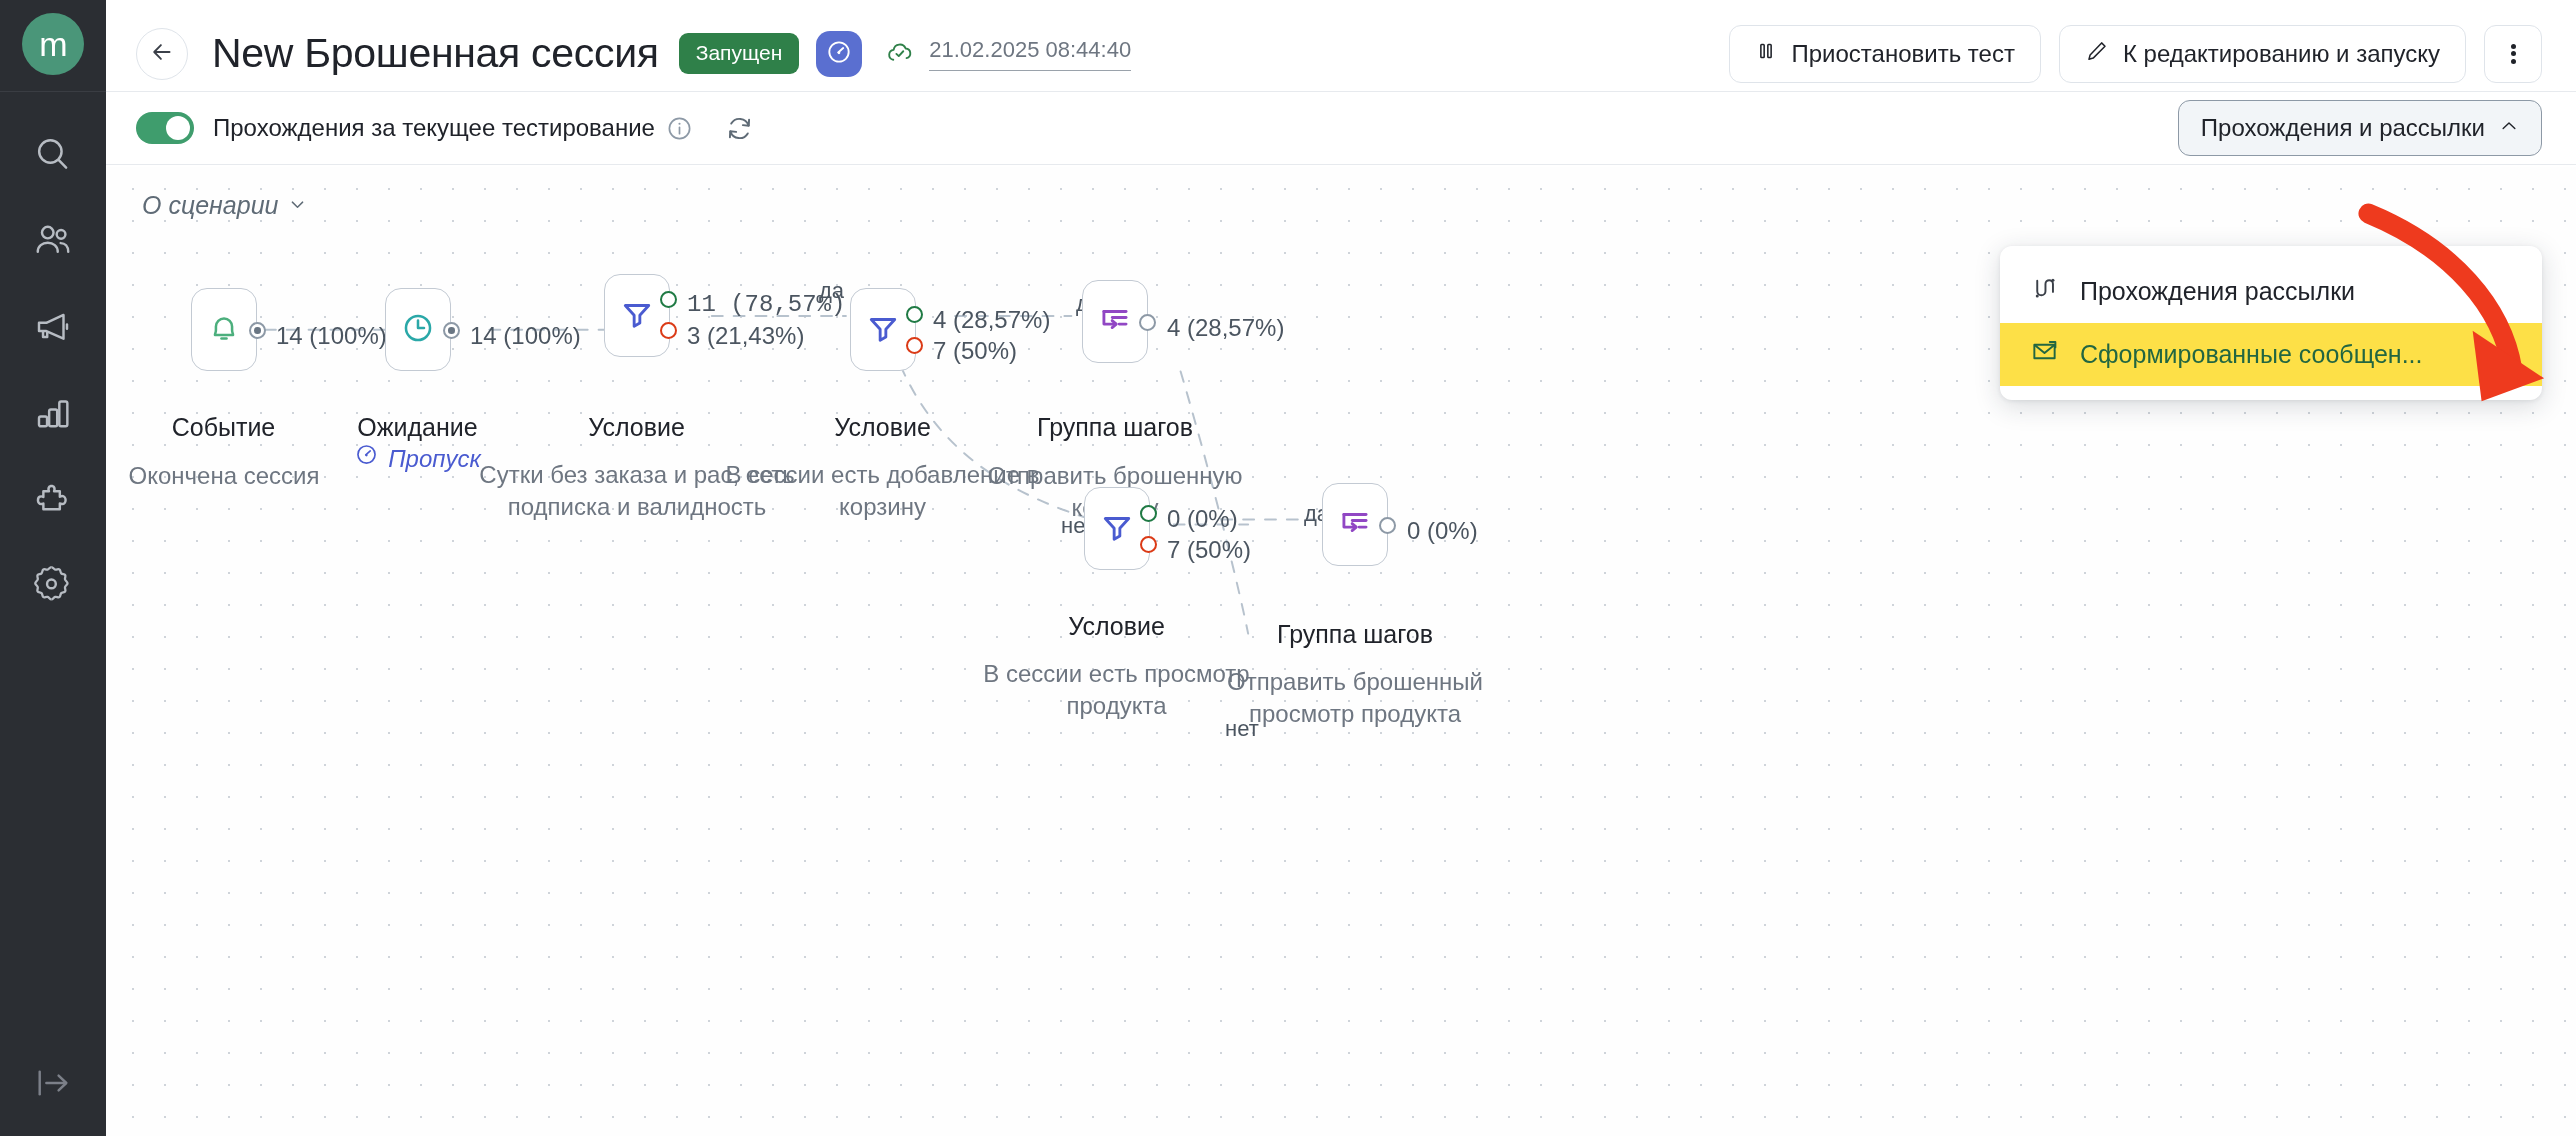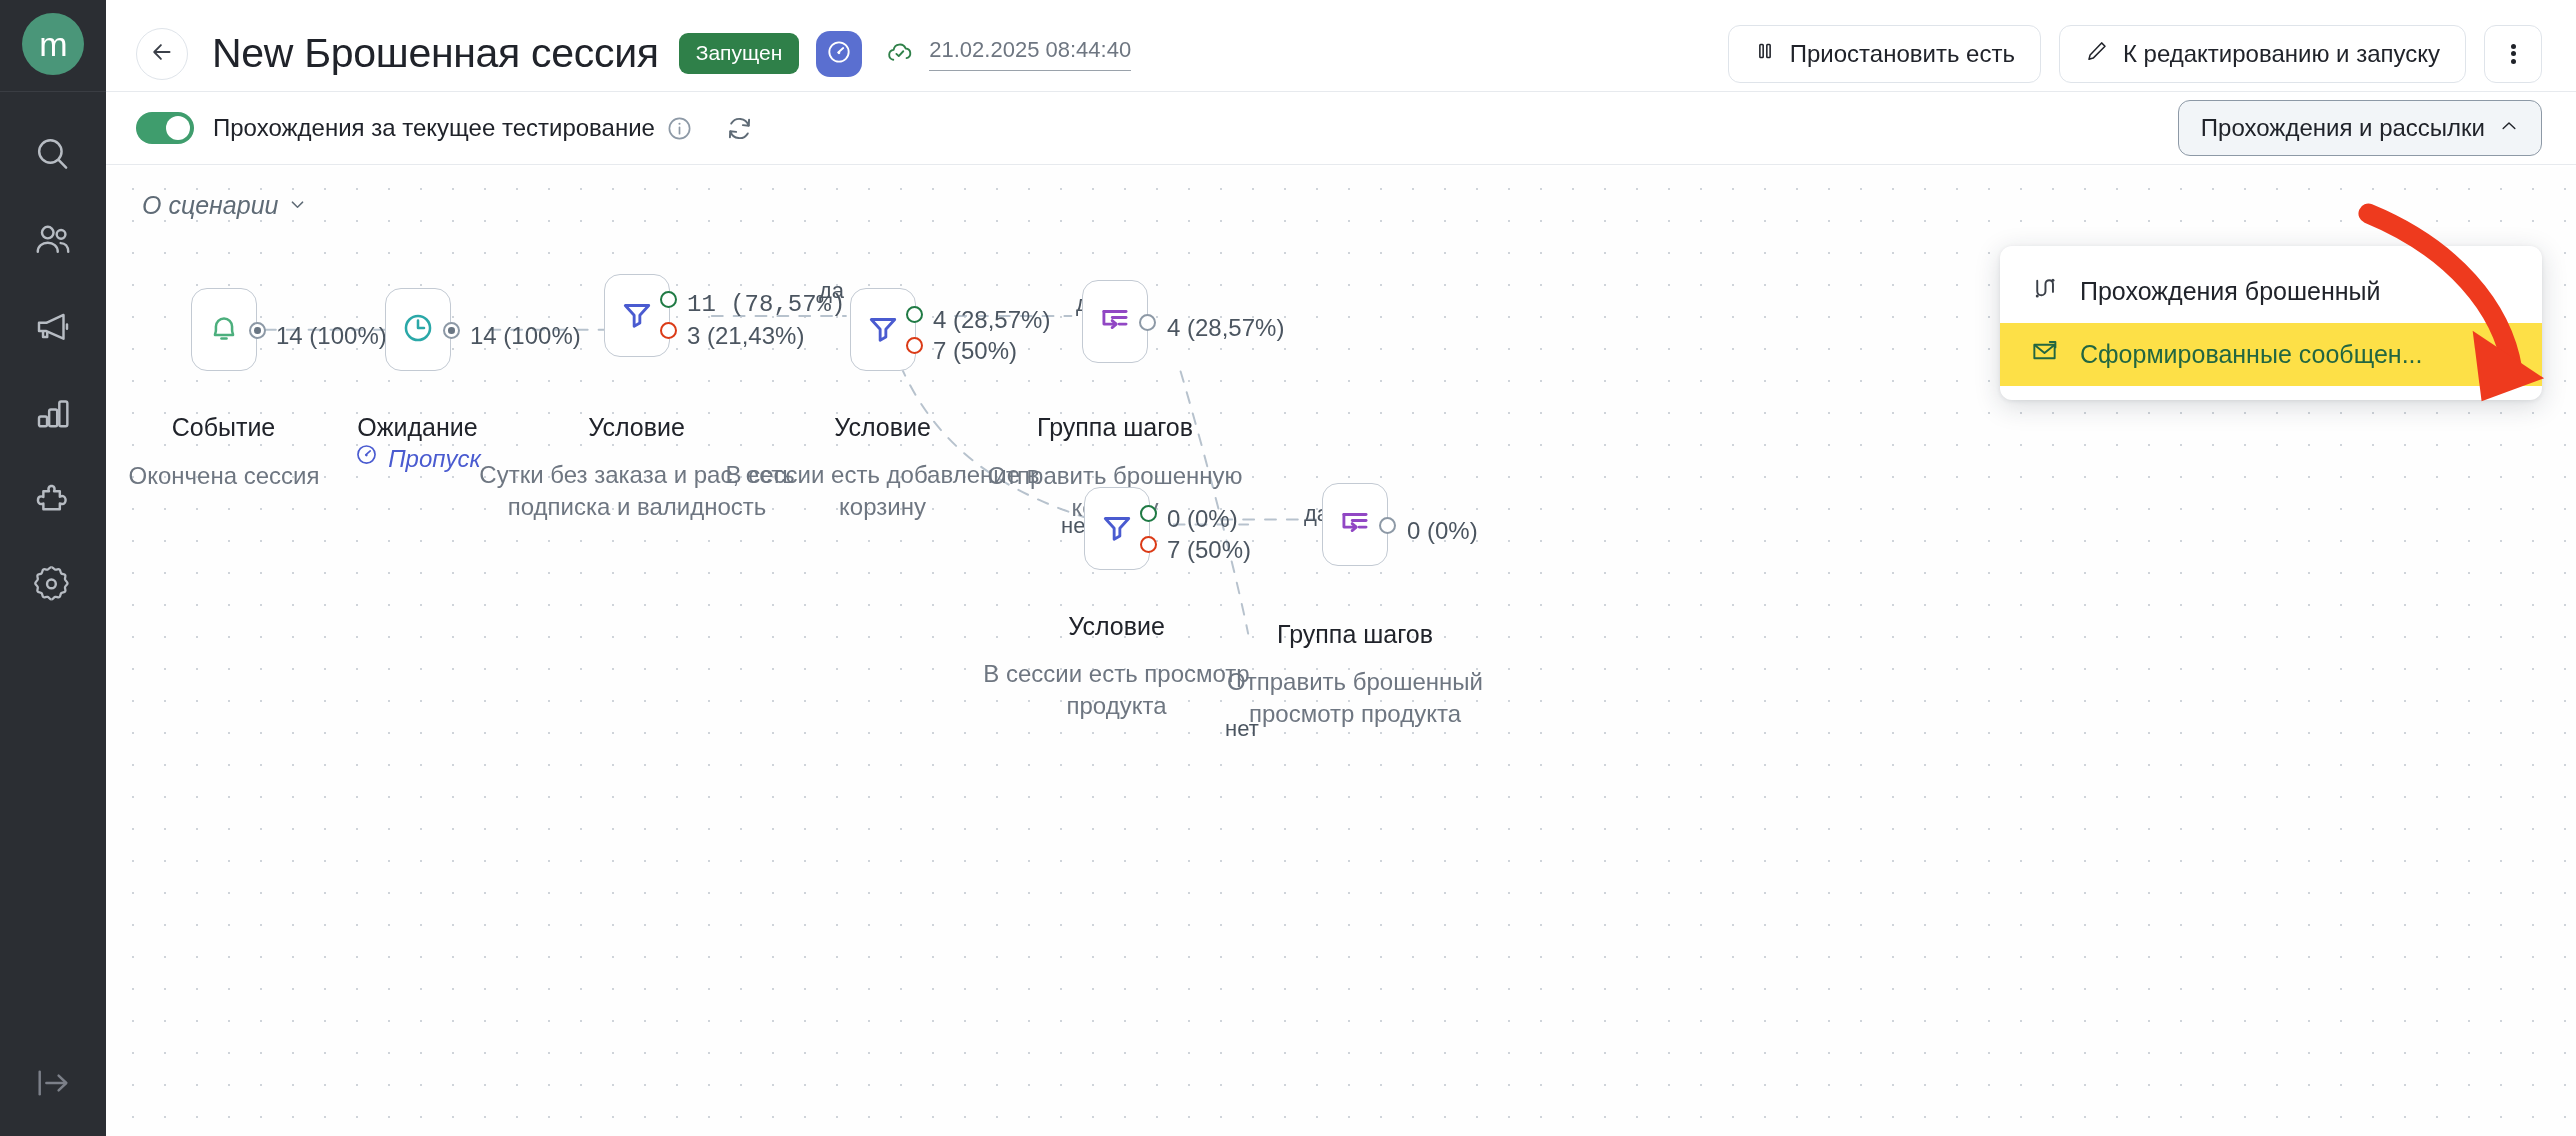--- a/index.html
+++ b/index.html
@@ -273,21 +273,21 @@
 
       <div class="topbar-spacer"></div>
 
       <div class="tb-btn">
         <span>
           <svg width="22" height="22" viewBox="0 0 24 24" fill="none" stroke="#20232a" stroke-width="1.7">
             <rect x="6.4" y="5" width="3.6" height="14" rx="0.8"></rect>
             <rect x="14" y="5" width="3.6" height="14" rx="0.8"></rect>
           </svg>
         </span>
-        <span>Приостановить есть</span>
+        <span>Приостановить тест</span>
       </div>
 
       <div class="tb-btn">
         <span>
           <svg width="24" height="24" viewBox="0 0 24 24" fill="none" stroke="#20232a" stroke-width="1.5">
             <path d="M16.6 3.9 20 7.3 8.2 19.1 4 20.2l1.1-4.2z" stroke-linejoin="round"></path>
           </svg>
         </span>
         <span>К редактированию и запуску</span>
       </div>
@@ -486,21 +486,21 @@
 
     <div class="menu">
       <div class="menu-item">
         <span class="menu-ico">
           <svg width="29" height="29" viewBox="0 0 24 24" fill="none" stroke="#3b4049" stroke-width="1.6">
             <path d="M6 5.6v8.6a3.4 3.4 0 0 0 6.8 0V8.2a3.1 3.1 0 0 1 6.2 0v6.6" stroke-linecap="round"></path>
             <circle cx="6" cy="18.2" r="1.25" fill="#3b4049" stroke="none"></circle>
             <circle cx="19" cy="5.2" r="1.25" fill="#3b4049" stroke="none"></circle>
           </svg>
         </span>
-        <span>Прохождения брошенный</span>
+        <span>Прохождения рассылки</span>
       </div>
       <div class="menu-item active">
         <span class="menu-ico">
           <svg width="29" height="29" viewBox="0 0 24 24" fill="none" stroke="#226641" stroke-width="1.6">
             <path d="M3.6 6.4h16.8v11.2H3.6z" stroke-linejoin="round"></path>
             <polyline points="3.6,6.4 12,13.2 20.4,6.4" stroke-linejoin="round"></polyline>
             <polyline points="16.4,4.2 21,4.2 21,8.6" stroke-linecap="round" stroke-linejoin="round"></polyline>
           </svg>
         </span>
         <span>Сформированные сообщен...</span>

